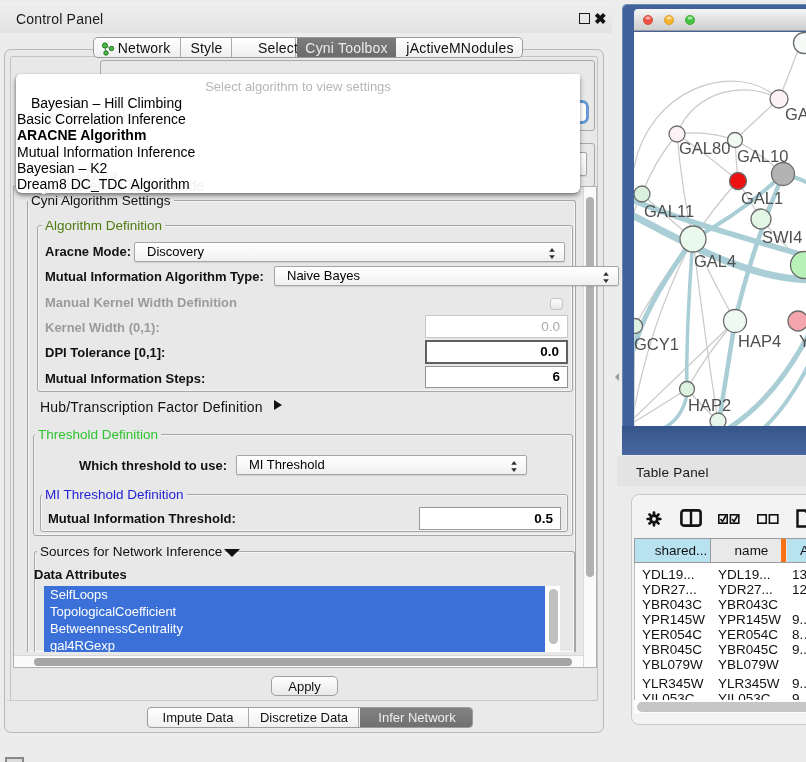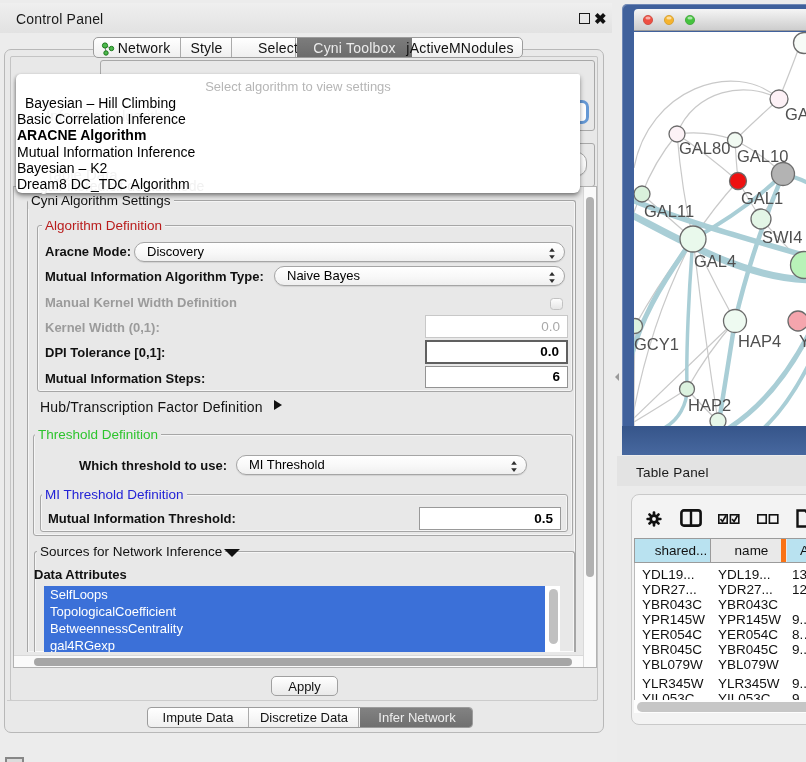--- a/index.html
+++ b/index.html
@@ -5,21 +5,21 @@
 * { margin:0; padding:0; box-sizing:border-box; }
 html,body { width:806px; height:762px; overflow:hidden; }
 body { background:#ececec; font-family:"Liberation Sans", sans-serif; font-size:13px; color:#111; position:relative; }
 .abs { position:absolute; }
 .b { font-weight:bold; }
 .gray { color:#9b9b9b; }
 
 .grp { position:absolute; border:1px solid #a6a6a6; border-radius:3px; box-shadow: inset 0 0 0 1px rgba(255,255,255,.55); }
 .grp > .ttl { position:absolute; top:-8px; left:7px; background:#e8e8e8; padding:0 3px; font-size:13.5px; line-height:16px; white-space:nowrap; }
 
-.combo { position:absolute; height:20px; border:1px solid #a5a5a5; border-radius:10px;
+.combo { position:absolute; height:20px; border:1px solid #a5a5a5; border-radius:2px;
   background:linear-gradient(#ffffff,#f8f8f8 55%,#efefef); box-shadow:0 1px 1px rgba(0,0,0,.1);
   line-height:18px; padding-left:12px; font-size:13px; color:#000; }
 .combo .arr { position:absolute; right:8px; top:3.5px; }
 
 .tf { position:absolute; background:#fff; font-size:13.5px; font-weight:bold; text-align:right; padding-right:7px; line-height:20px; }
 
 .thumb { position:absolute; background:#b1b1b1; border-radius:5px; }
 .lbl { position:absolute; white-space:nowrap; }
 </style>
 </head>
@@ -45,48 +45,48 @@
     <div class="abs" style="left:0;top:0;width:87px;height:21px;border-right:1px solid #ababab;text-align:center;line-height:20px;padding-left:14px;">Network</div>
     <svg class="abs" style="left:7px;top:4px;" width="14" height="14" viewBox="0 0 14 14">
       <line x1="4" y1="4" x2="10" y2="6" stroke="#888" stroke-width="1"></line>
       <line x1="4" y1="4" x2="5" y2="11" stroke="#888" stroke-width="1"></line>
       <circle cx="4" cy="3.5" r="2.6" fill="#4db84d" stroke="#1c7a1c"></circle>
       <circle cx="10.5" cy="6.5" r="2.2" fill="#4db84d" stroke="#1c7a1c"></circle>
       <circle cx="5" cy="11" r="2.2" fill="#4db84d" stroke="#1c7a1c"></circle>
     </svg>
     <div class="abs" style="left:88px;top:0;width:50px;height:21px;border-right:1px solid #ababab;text-align:center;line-height:20px;">Style</div>
     <div class="abs" style="left:139px;top:0;width:63px;height:21px;border-right:1px solid #ababab;text-align:center;line-height:20px;padding-left:25px;">Select</div>
-    <div class="abs" style="left:203px;top:0;width:115px;height:21px;background:linear-gradient(#7c7c7c,#6a6a6a);color:#ebebeb;text-align:center;line-height:20px;">Cyni Toolbox</div>
+    <div class="abs" style="left:203px;top:0;width:99px;height:21px;background:linear-gradient(#7c7c7c,#6a6a6a);color:#ebebeb;text-align:center;line-height:20px;">Cyni Toolbox</div>
     <div class="abs" style="left:302px;top:0;width:128px;height:21px;text-align:center;line-height:20px;">jActiveMNodules</div>
   </div>
 
   <div class="abs" style="left:13px;top:186px;width:584px;height:482px;border:1px solid #b2b2b2;background:#e8e8e8;"></div>
 
   <div class="abs" style="left:583px;top:187px;width:13px;height:480px;background:#fafafa;border-left:1px solid #d9d9d9;"></div>
   <div class="thumb" style="left:585.5px;top:197px;width:8px;height:380px;"></div>
 
   <div class="abs" style="left:14px;top:655px;width:569px;height:12px;background:#fafafa;border-top:1px solid #d9d9d9;"></div>
   <div class="thumb" style="left:34px;top:657.5px;width:538px;height:8px;background:#a6a6a6;"></div>
 
   <div class="grp" style="left:27px;top:200px;width:549px;height:452px;border-bottom:none;border-radius:3px 3px 0 0;">
     <div class="ttl" style="left:0px;">Cyni Algorithm Settings</div>
   </div>
 
   <div class="grp" style="left:37px;top:225px;width:536px;height:167px;">
-    <div class="ttl" style="left:4px;color:#b91c1c;">Algorithm Definition</div>
+    <div class="ttl" style="left:4px;color:#4d7c0f;">Algorithm Definition</div>
   </div>
   <div class="lbl b" style="left:45px;top:244px;">Aracne Mode:</div>
   <div class="combo" style="left:134px;top:242px;width:431px;">Discovery
     <svg class="arr" width="8" height="13" viewBox="0 0 8 13">
         <path d="M4 1 L6.8 4.8 L1.2 4.8 Z" fill="#2e2e2e"></path>
         <path d="M4 12 L6.8 8.2 L1.2 8.2 Z" fill="#2e2e2e"></path>
       </svg>
   </div>
   <div class="lbl b" style="left:45px;top:269px;">Mutual Information Algorithm Type:</div>
-  <div class="combo" style="left:274px;top:266px;width:291px;">Naive Bayes
+  <div class="combo" style="left:274px;top:266px;width:345px;">Naive Bayes
     <svg class="arr" width="8" height="13" viewBox="0 0 8 13">
         <path d="M4 1 L6.8 4.8 L1.2 4.8 Z" fill="#2e2e2e"></path>
         <path d="M4 12 L6.8 8.2 L1.2 8.2 Z" fill="#2e2e2e"></path>
       </svg>
   </div>
   <div class="lbl b gray" style="left:45px;top:295px;">Manual Kernel Width Definition</div>
   <div class="abs" style="left:550px;top:297.5px;width:13px;height:12px;border:1px solid #c2c2c2;border-radius:3.5px;background:linear-gradient(#fdfdfd,#e6e6e6);"></div>
   <div class="lbl b gray" style="left:45px;top:320px;">Kernel Width (0,1):</div>
   <div class="tf" style="left:425px;top:315px;width:143px;height:23px;border:1px solid #c8c8c8;color:#a9a9a9;line-height:21px;font-weight:normal;">0.0</div>
   <div class="lbl b" style="left:45px;top:345px;">DPI Tolerance [0,1]:</div>
@@ -141,21 +141,21 @@
 
   <div class="abs" style="left:615px;top:373px;width:0;height:0;border-right:4px solid #9a9a9a;border-top:4px solid transparent;border-bottom:4px solid transparent;"></div>
 </div>
 
 <div class="abs" style="left:16px;top:53px;width:564px;height:119px;background:#ffffff;border-radius:5px 2px 6px 6px;box-shadow:0 3px 5px rgba(0,0,0,.38), -1px 1px 3px rgba(0,0,0,.2);z-index:50;margin-top:21px;">
   <div style="text-align:center;color:#b6b6b6;padding-top:5px;font-size:13px;">Select algorithm to view settings</div>
   <div class="lbl" style="left:30px;top:33px;color:#f2f2f2;font-size:15px;">Inference Algorithm</div>
   <div class="lbl" style="left:30px;top:92px;color:#f2f2f2;font-size:15px;">Table Data</div>
   <div class="lbl" style="left:24px;top:104px;color:#f1f1f1;font-size:14px;">galFiltered.sif default node</div>
   <div class="abs" style="left:0;top:21px;line-height:16.2px;font-size:14px;color:#000;width:564px;">
-    <div style="padding-left:9px;">Bayesian – Hill Climbing</div>
+    <div style="padding-left:15px;">Bayesian – Hill Climbing</div>
     <div style="padding-left:1px;">Basic Correlation Inference</div>
     <div style="padding-left:1px;" class="b">ARACNE Algorithm</div>
     <div style="padding-left:1px;">Mutual Information Inference</div>
     <div style="padding-left:1px;">Bayesian – K2</div>
     <div style="padding-left:1px;">Dream8 DC_TDC Algorithm</div>
   </div>
 </div>
 
 <div class="abs" style="left:622px;top:4px;width:184px;height:451px;background:#40619c;border-radius:5px 0 0 0;box-shadow:inset 1px 1px 0 rgba(255,255,255,.25);"></div>
 <div class="abs" style="left:622px;top:426px;width:184px;height:29px;background:linear-gradient(#36558a,#47689f);"></div>

